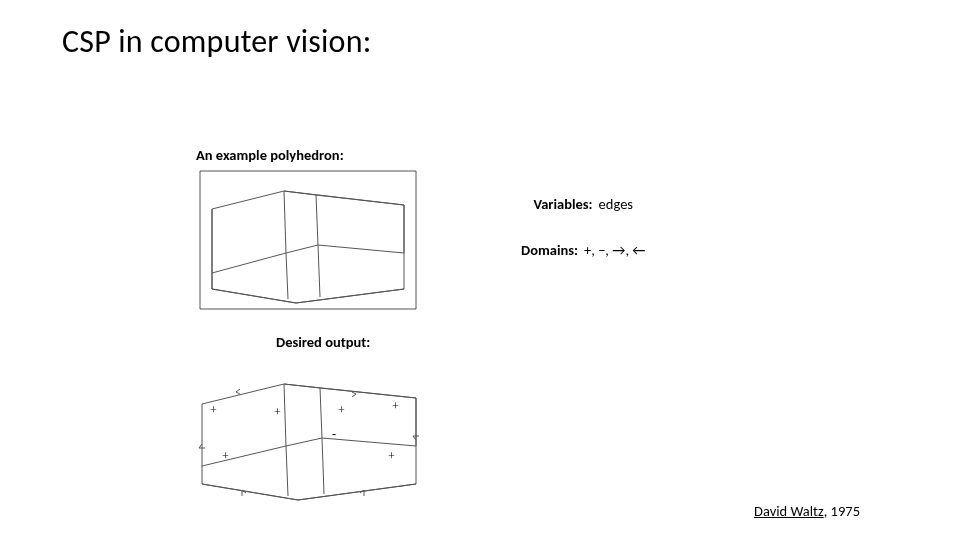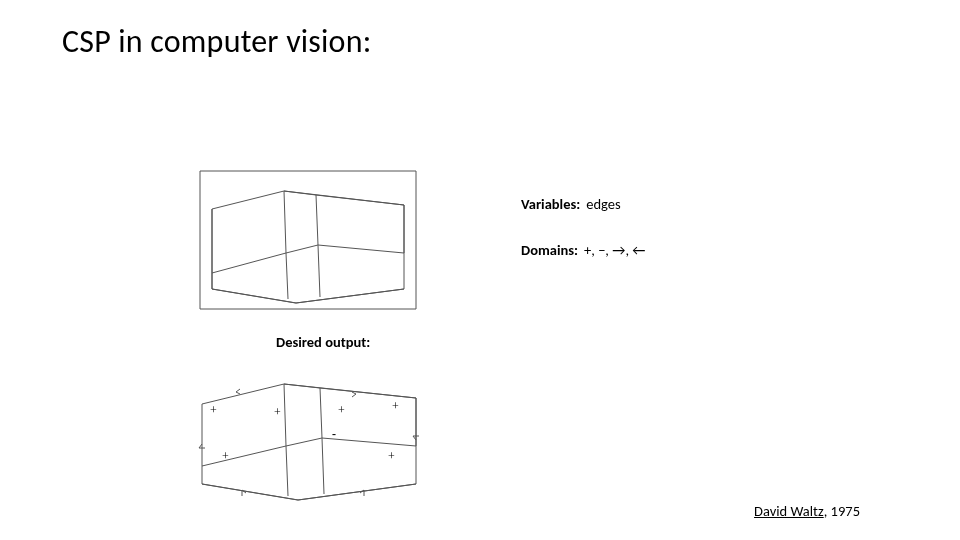--- a/index.html
+++ b/index.html
@@ -58,20 +58,21 @@
   .rhs {
     position: absolute;
     left: 521px;
     top: 195px;
     font-size: 14.5px;
   }
   .rhs .row {
     display: flex;
     gap: 6px;
     margin-bottom: 28px;
+    justify-content: center;
   }
   .rhs .lbl { font-weight: 700; }
   .cite {
     position: absolute;
     right: 100px;
     bottom: 20px;
     font-size: 14.5px;
   }
   .cite .link {
     color: #000000;
@@ -87,20 +88,21 @@
 </style>
 </head>
 <body>
 
 <div class="slide">
 
   <div class="title">
     <span>CSP in computer vision:</span><br>
   </div>
 
+  <div class="caption1">An example polyhedron:</div>
 
   <div class="figure1">
     <svg viewBox="0 0 220 142" width="220" height="142">
 
       <rect class="edge" x="2" y="2" width="216" height="138"></rect>
 
       <polyline class="edge" points="14,40 86,22 206,36 206,120 98,134 14,120 14,40"></polyline>
 
       <polyline class="edge" points="86,22 118,26 206,36"></polyline>
 

